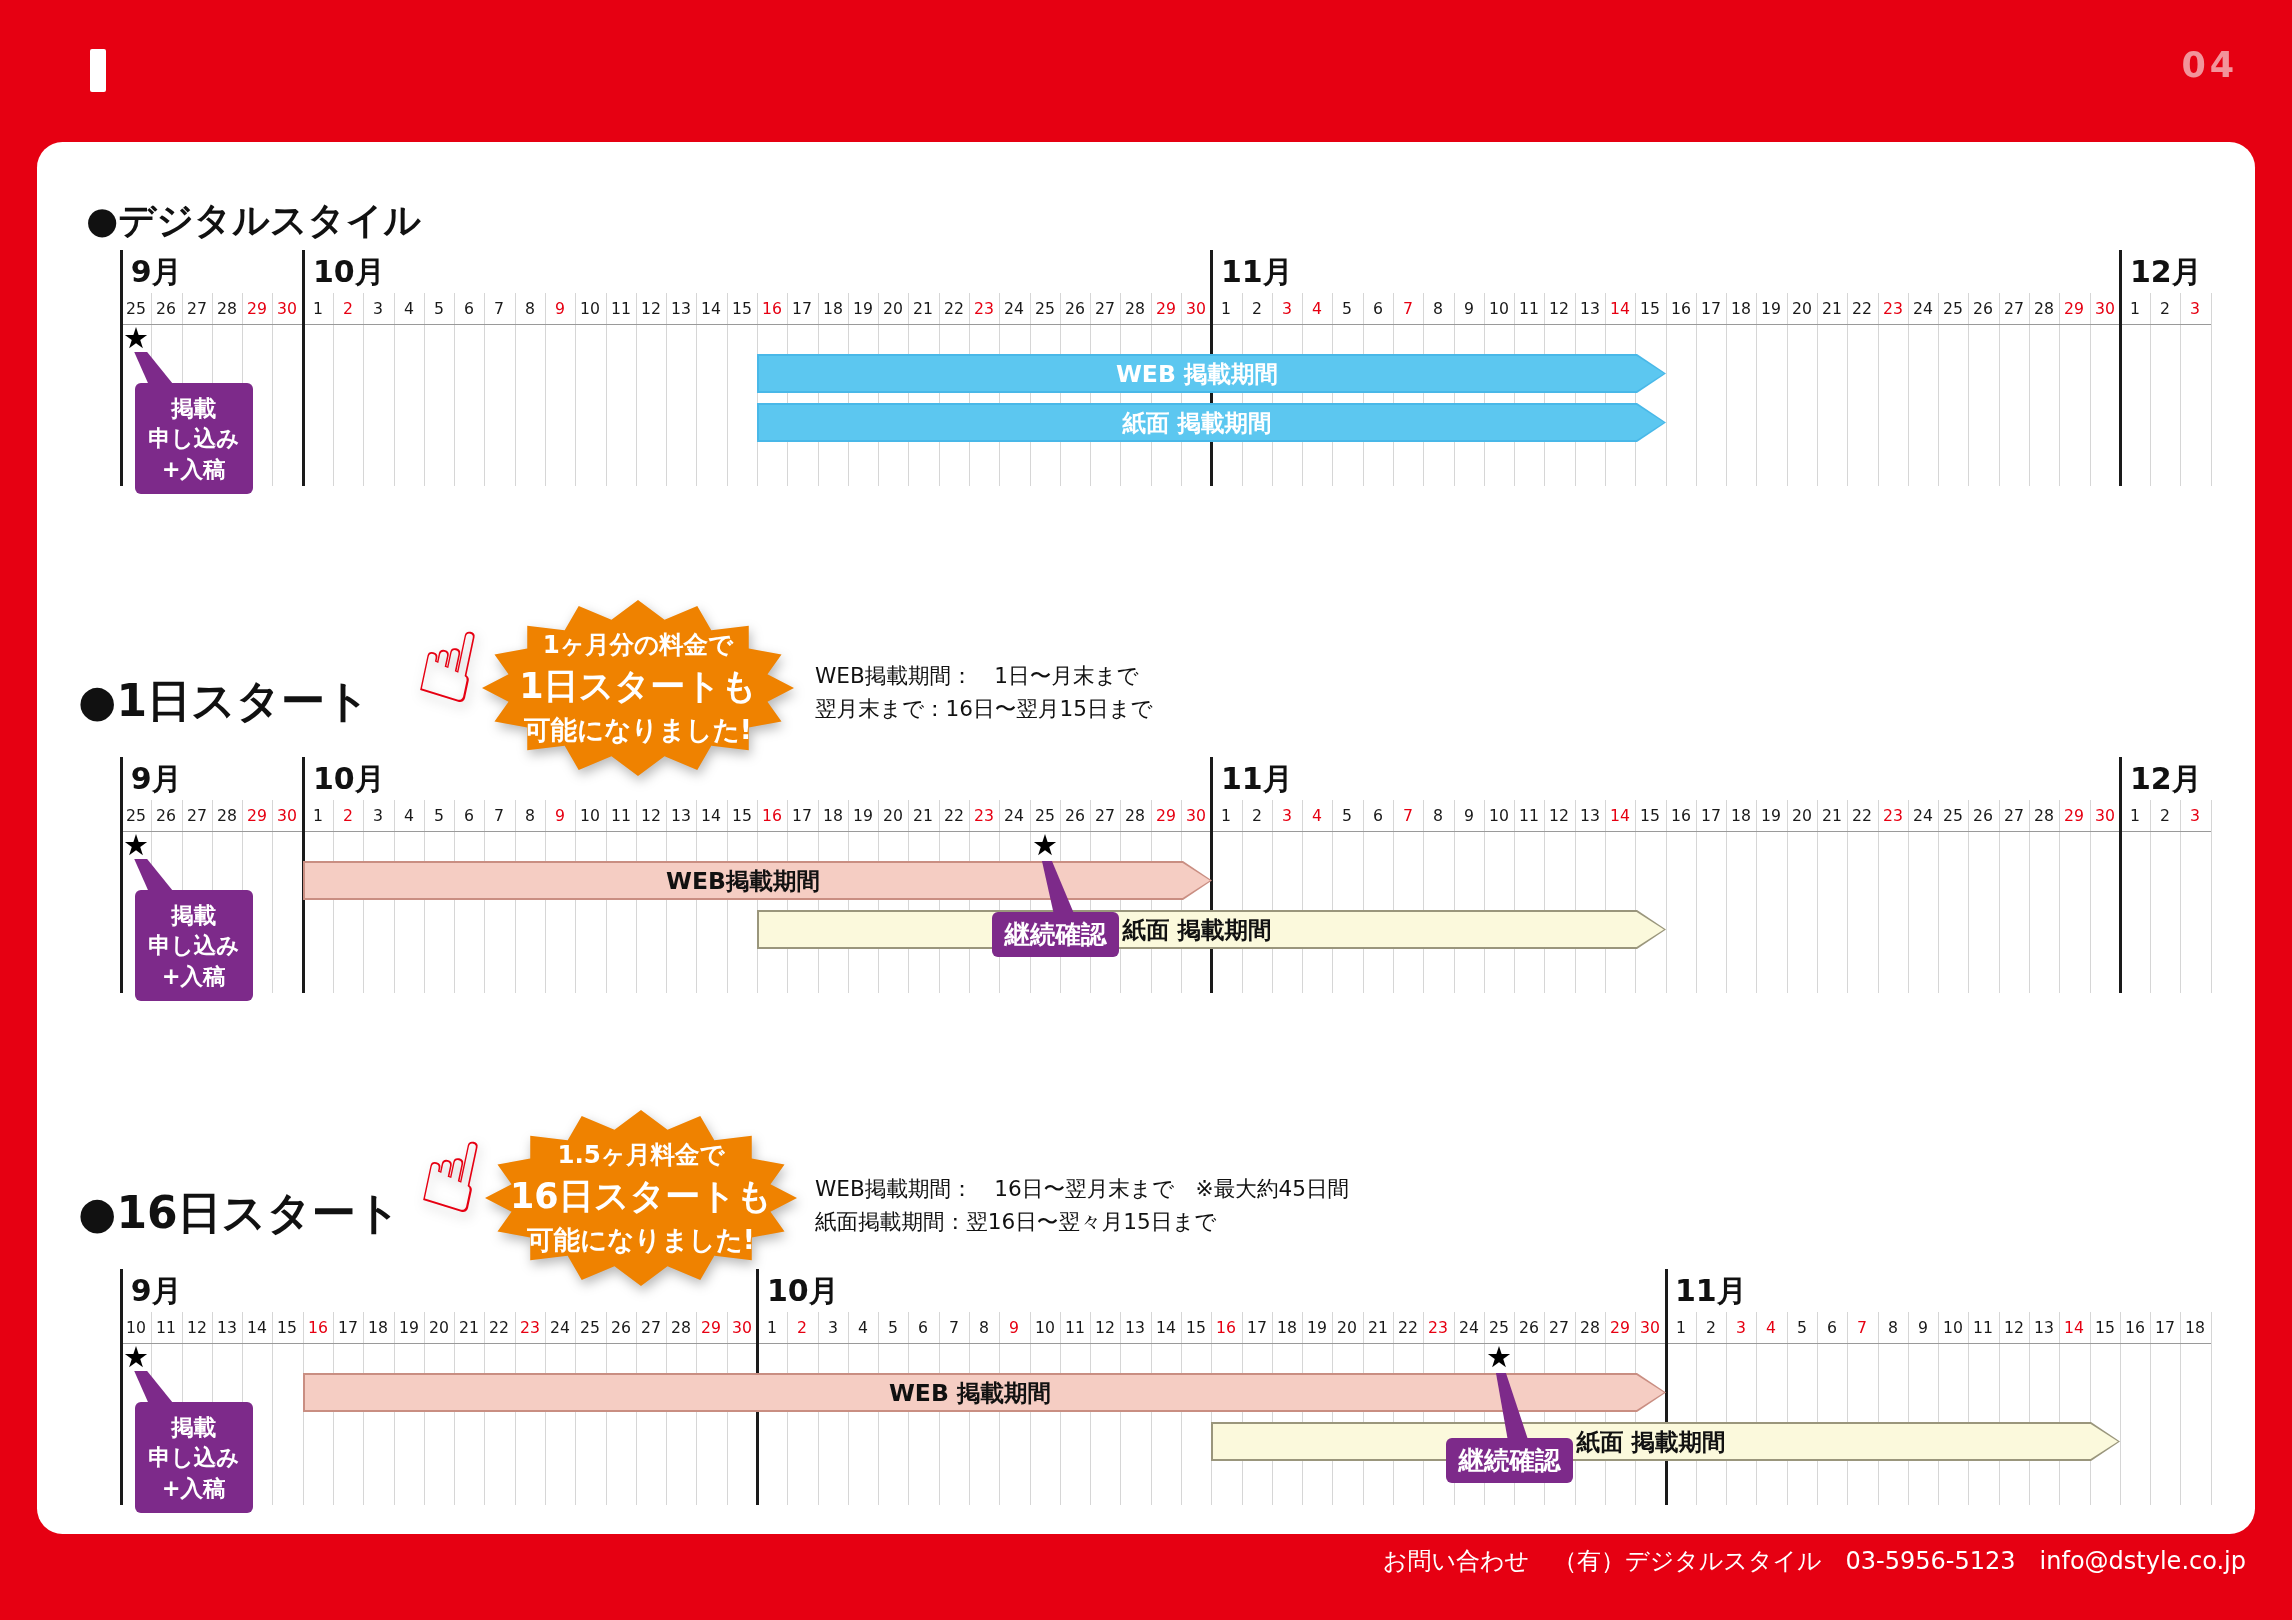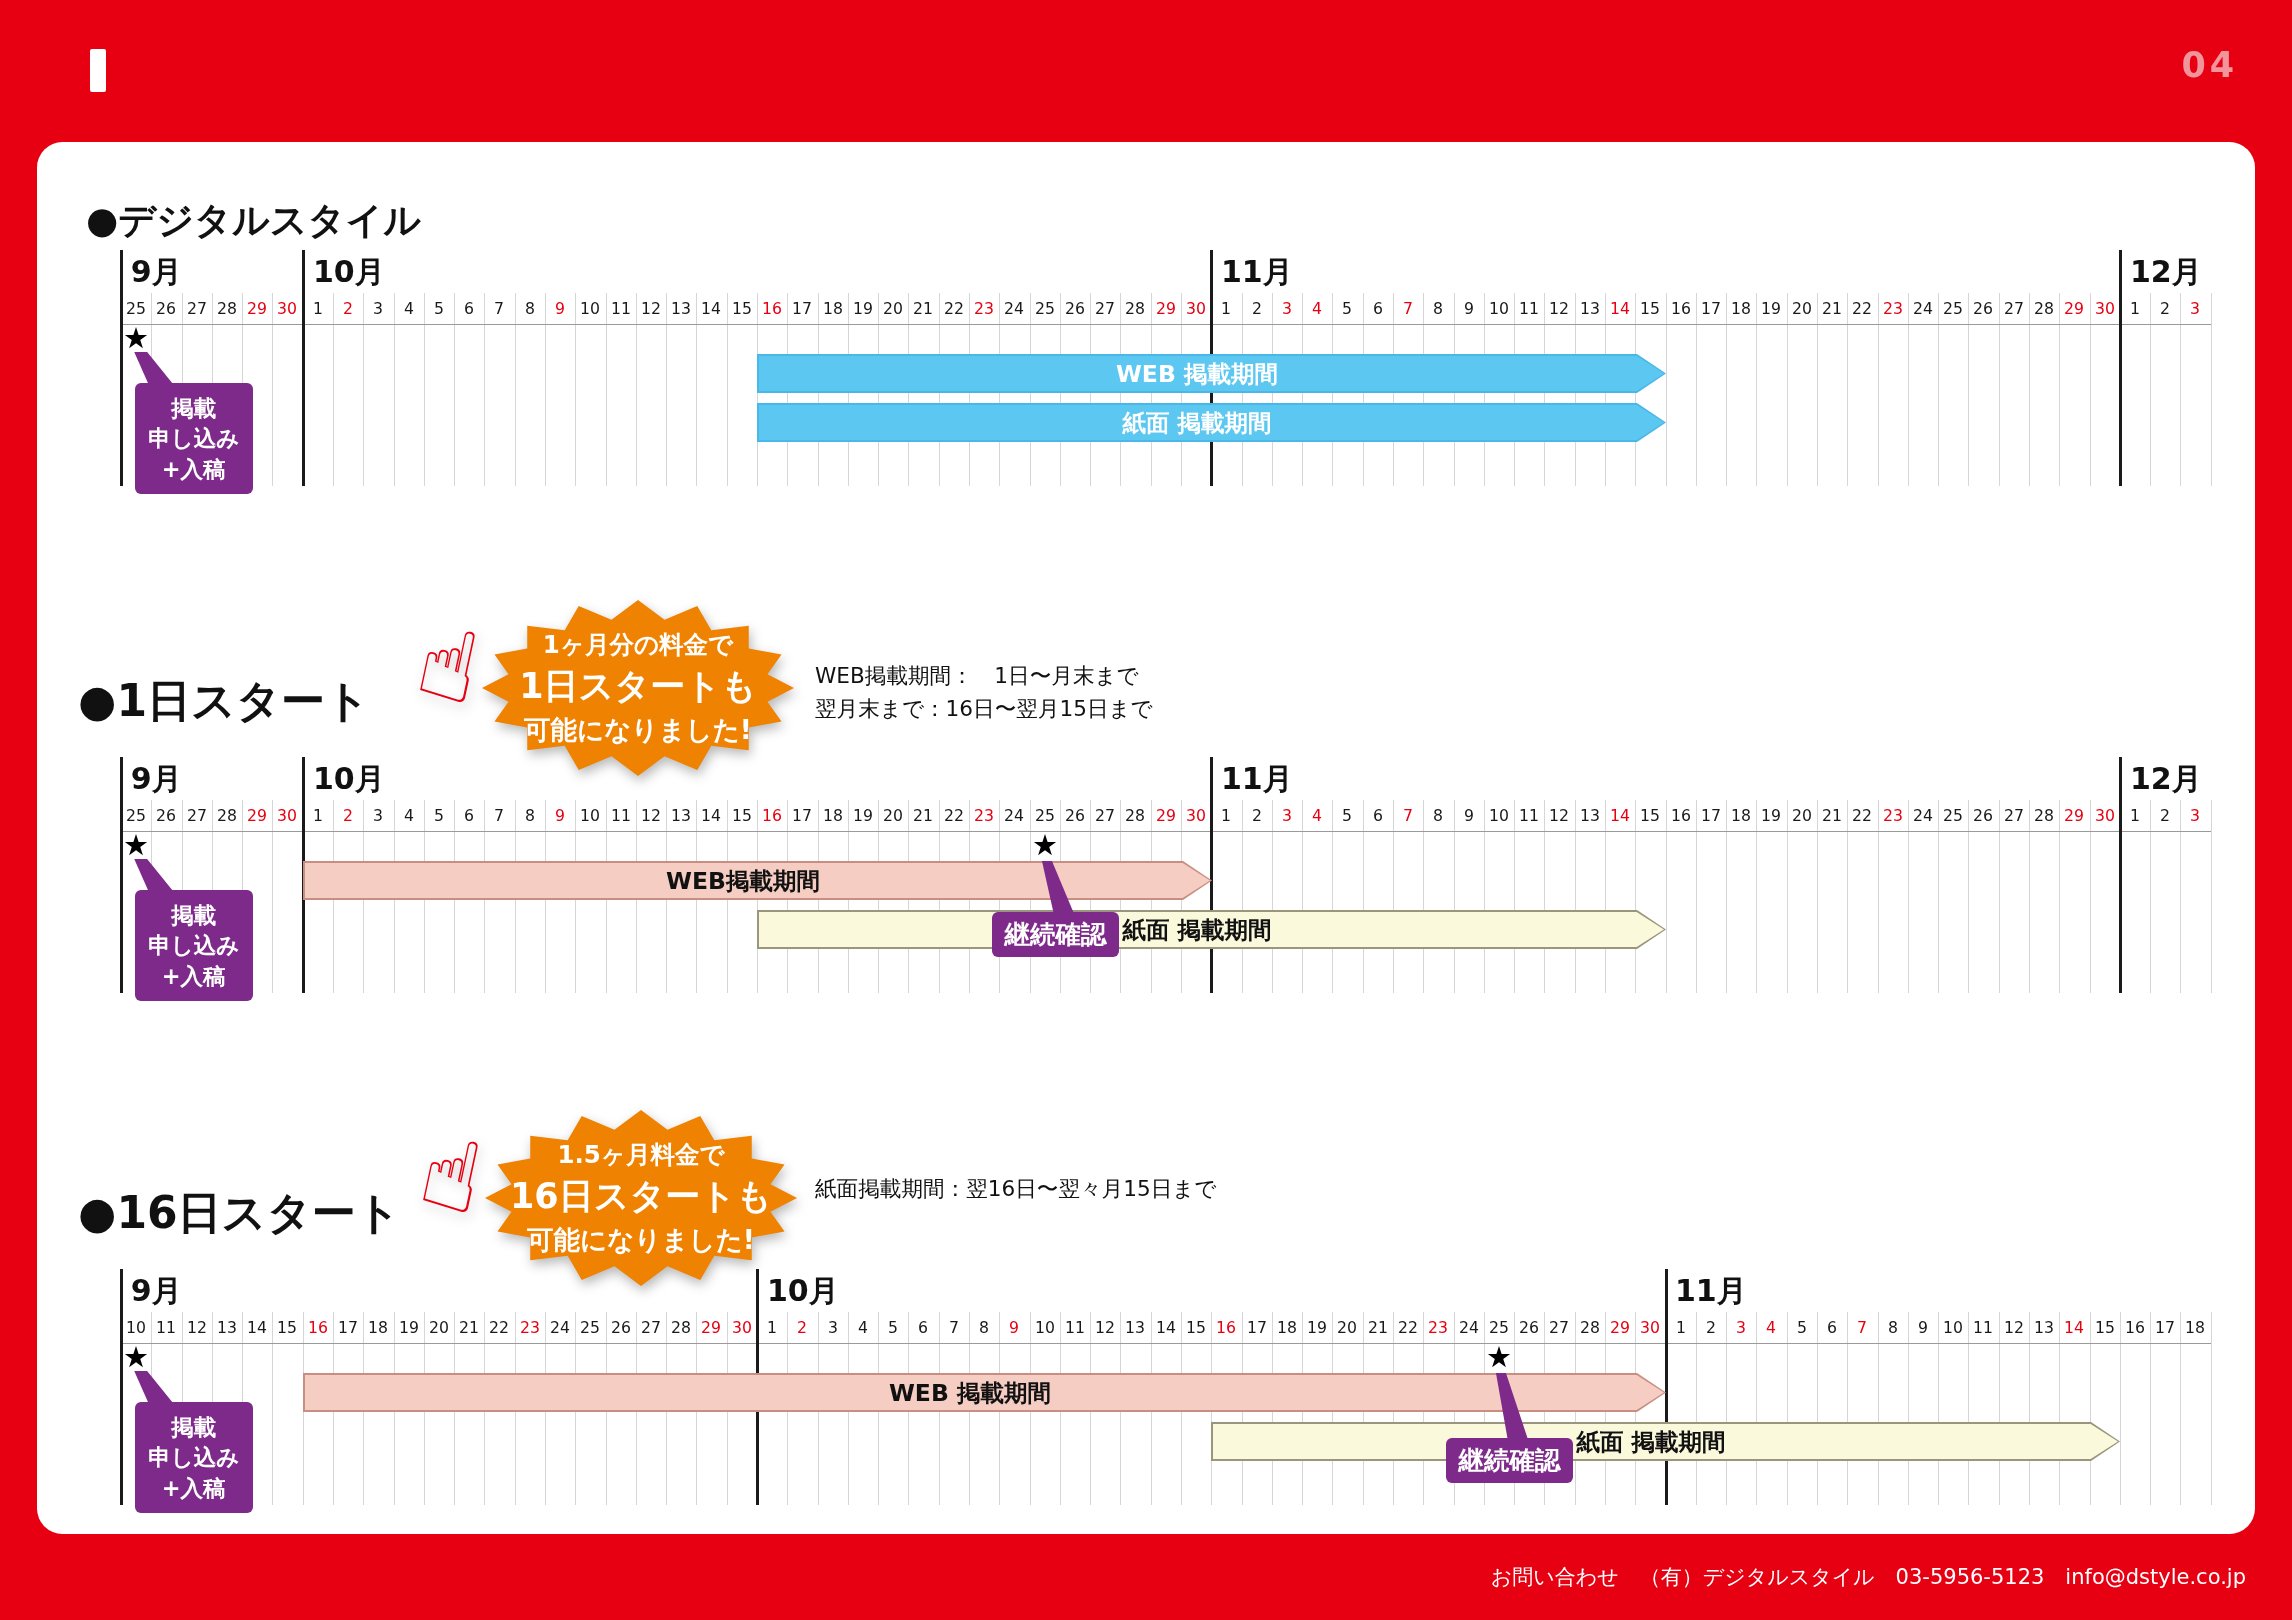--- a/index.html
+++ b/index.html
@@ -3,21 +3,21 @@
 <meta charset="utf-8">
 <style>
   * { margin:0; padding:0; box-sizing:border-box; }
   html,body { width:2293px; height:1620px; }
   body { font-family:"DejaVu Sans", sans-serif; }
   .page { position:relative; width:2293px; height:1620px; background:#E60012; overflow:hidden; }
   .panel { position:absolute; left:37px; top:142px; width:2218px; height:1392px; background:#ffffff; border-radius:25.5px; z-index:1; }
   .title { position:absolute; left:90px; top:43px; color:#fff; font-size:49px; font-weight:bold; letter-spacing:2px; z-index:2; white-space:nowrap; }
   .tbar { display:inline-block; width:15.7px; height:43px; background:#fff; margin-right:15.7px; vertical-align:-3.9px; border-radius:2px; }
   .pageno { position:absolute; right:55px; top:45px; color:#F2949B; font-size:35px; font-weight:bold; letter-spacing:3.9px; z-index:2; }
-  .footer { position:absolute; right:47px; bottom:29px; color:#fff; font-size:21px; z-index:2; white-space:nowrap; }
+  .footer { position:absolute; right:47px; bottom:43px; color:#fff; font-size:24px; z-index:2; white-space:nowrap; }
   .heading { position:absolute; color:#111; font-weight:bold; z-index:4; white-space:nowrap; }
   .strip { position:absolute; left:121px; width:2090px; height:236px; z-index:3; }
   .mline { position:absolute; top:0; width:2.9px; height:236px; background:#1a1a1a; transform:translateX(-1px); z-index:2; }
   .vline { position:absolute; top:43px; width:1px; height:193px; background:#d6d6d6; z-index:1; }
   .hline { position:absolute; top:74px; left:0; height:1px; background:#9a9a9a; z-index:1; }
   .mlabel { position:absolute; top:2px; font-size:30px; font-weight:bold; color:#111; z-index:3; white-space:nowrap; }
   .dcell { position:absolute; top:43px; height:31px; line-height:31px; text-align:center; font-size:15.7px; color:#1a1a1a; z-index:2; }
   .dcell.red { color:#E60012; }
   .arrow { position:absolute; height:39px; z-index:3;
            clip-path:polygon(0 0, calc(100% - 29px) 0, 100% 50%, calc(100% - 29px) 100%, 0 100%); }
@@ -396,20 +396,21 @@
     <svg class="burst-svg" viewBox="0 0 200 116" preserveAspectRatio="none">
       <polygon fill="#EF8200" points="200,58 183,67 192,80 171,84 171,99 147,96 138,112 117,103 100,116 83,103 62,112 53,96 29,99 29,84 8,80 17,67 0,58 17,49 8,36 29,32 29,17 53,20 62,4 83,13 100,0 117,13 138,4 147,20 171,17 171,32 192,36 183,49"></polygon>
     </svg>
     <div class="burst-text">
       <div class="b1">1.5ヶ月料金で</div>
       <div class="b2">16日スタートも</div>
       <div class="b3">可能になりました!</div>
     </div>
   </div>
   <div class="notes" style="left:815px; top:1172px;">
+    <div>WEB掲載期間：　16日〜翌月末まで　※最大約45日間</div>
     <div>紙面掲載期間：翌16日〜翌々月15日まで</div>
   </div>
   <div class="strip" style="top:1269px;">
       <div class="mline" style="left:0px"></div>
       <div class="mlabel" style="left:9.8px">9月</div>
       <div class="dcell" style="left:0px;width:30px">10</div>
       <div class="vline" style="left:30px"></div>
       <div class="dcell" style="left:30px;width:30px">11</div>
       <div class="vline" style="left:61px"></div>
       <div class="dcell" style="left:61px;width:30px">12</div>

